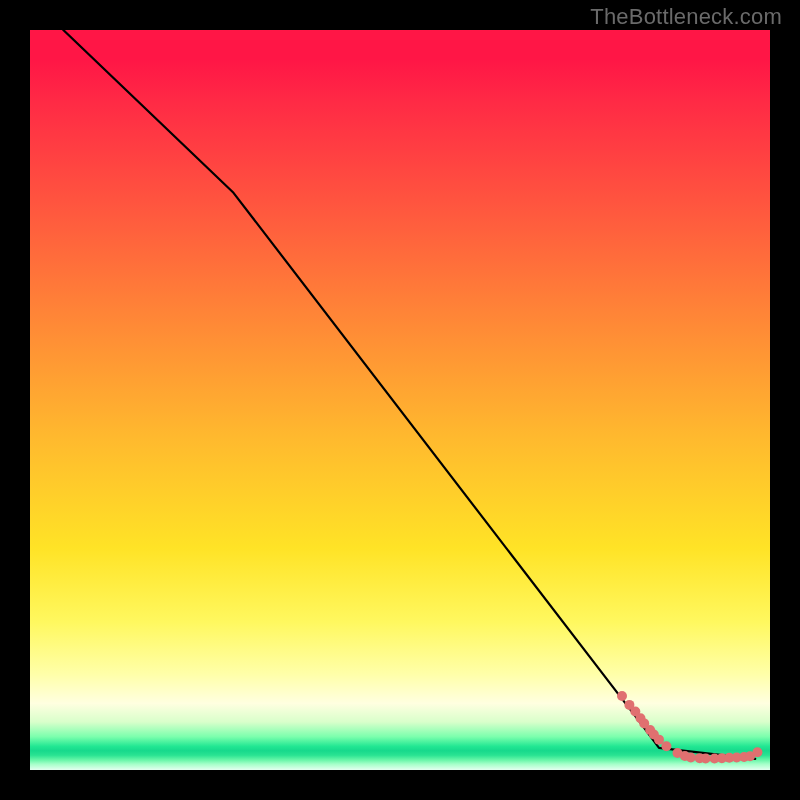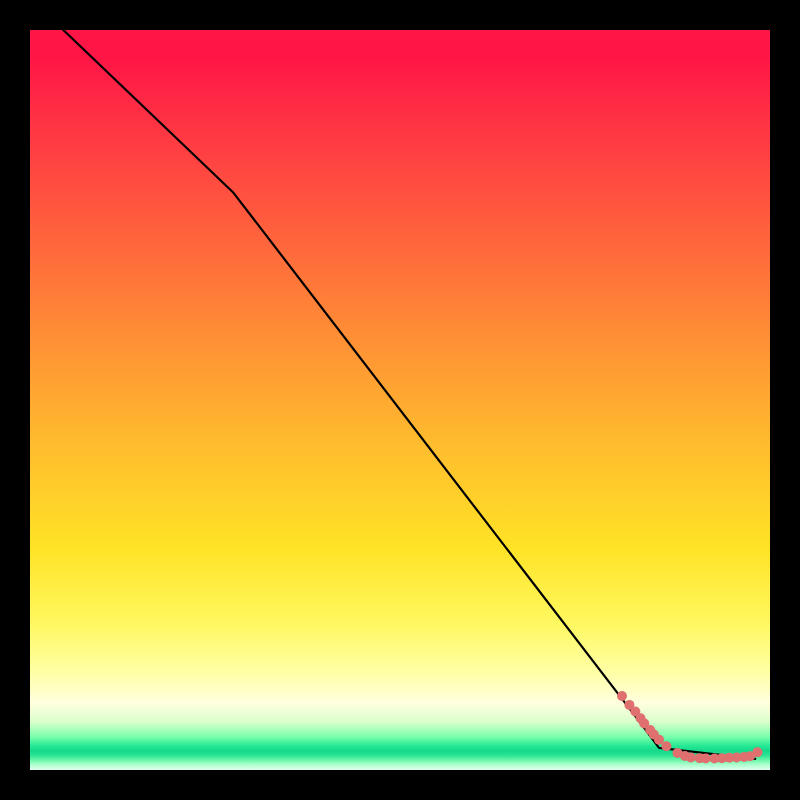--- a/index.html
+++ b/index.html
@@ -68,20 +68,21 @@
     width: 100%;
     height: 100%;
     z-index: 5;
   }
 </style>
 </head>
 <body>
 
 <div class="stage">
 
+  <div class="watermark">TheBottleneck.com</div>
 
   <div class="plot-frame">
     <div class="gradient"></div>
     <svg class="overlay" viewBox="0 0 740 740" preserveAspectRatio="none">
       <g id="curve-layer">
           <path d="M33.30,0.00 L203.50,162.80 L606.80,688.20 L629.00,717.80 L725.20,728.90" fill="none" stroke="#000000" stroke-width="2.2" stroke-linecap="round" stroke-linejoin="round"></path>
         </g>
       <g id="points-layer">
           <circle cx="592.00" cy="666.00" r="5" fill="#e07070"></circle>
           <circle cx="599.40" cy="674.88" r="5" fill="#e07070"></circle>

